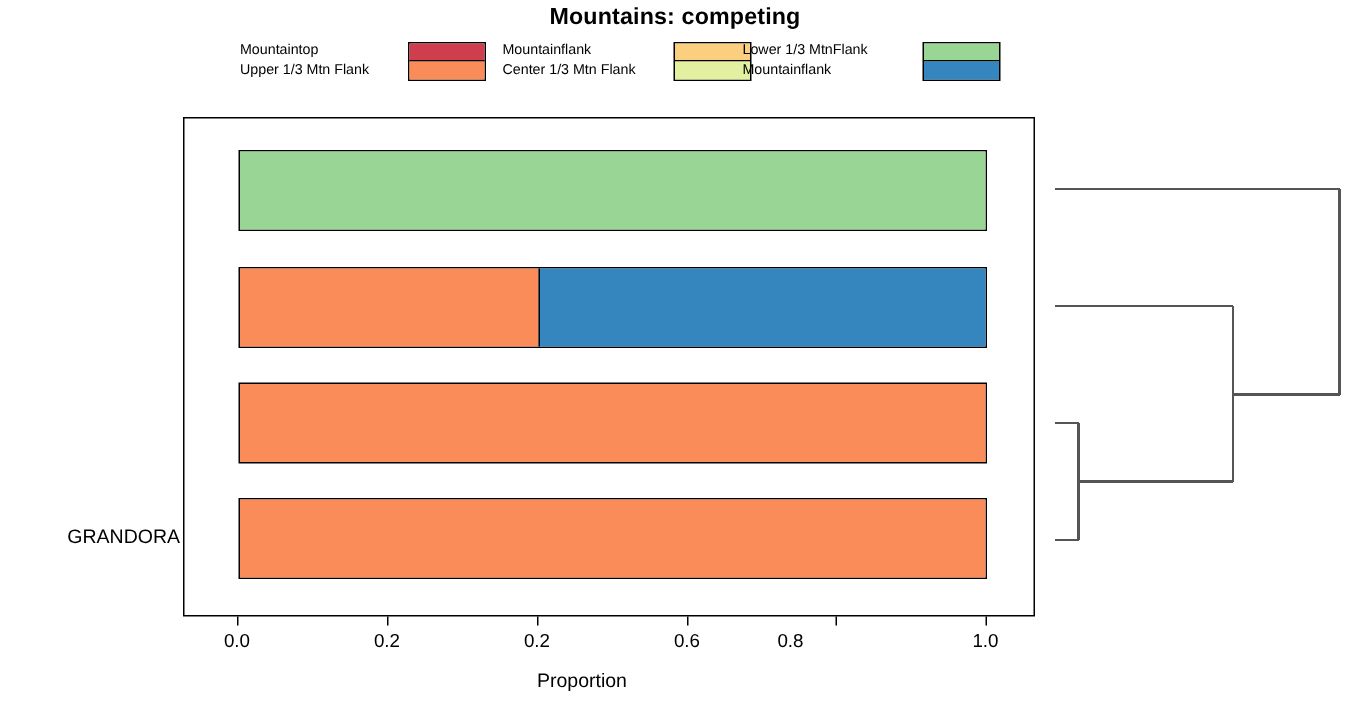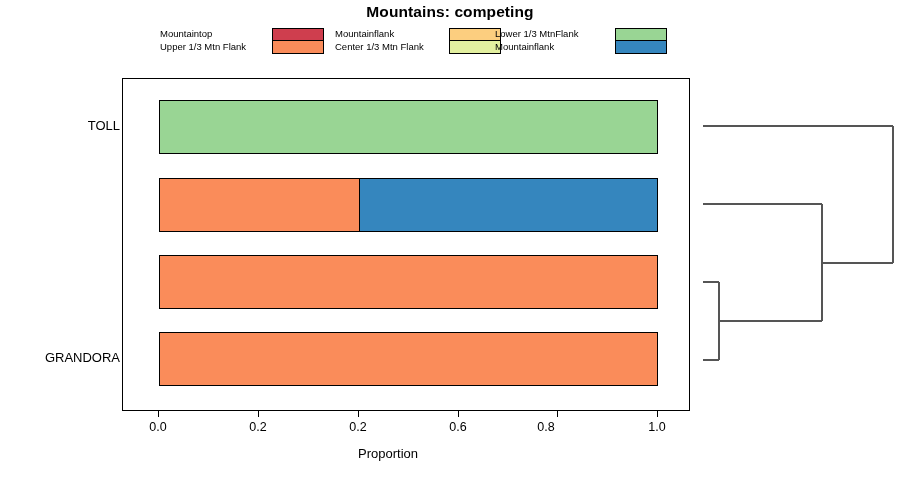--- a/index.html
+++ b/index.html
@@ -131,21 +131,20 @@
         <div class="legend-lab">Mountainflank</div>
       </div>
       <div class="legend-swatches">
         <div class="sw top" style="background: rgb(153, 213, 148);"></div>
         <div class="sw" style="background: rgb(53, 134, 190);"></div>
       </div>
     </div>
 
   </div>
 
-  <div class="row-label" style="left:0px;top:118px;">TOLL</div>
   <div class="row-label" style="left:0px;top:350px;">GRANDORA</div>
 
   <div class="n-head">N</div>
   <div class="h-head">H</div>
 
   <div class="n-val" style="top:143px;">1</div>
   <div class="n-val" style="top:220px;">10</div>
   <div class="n-val" style="top:298px;">3</div>
   <div class="n-val" style="top:375px;">12</div>
 
@@ -187,21 +186,21 @@
   <div class="axis-tick" style="left:258px;"></div>
   <div class="axis-tick" style="left:358px;"></div>
   <div class="axis-tick" style="left:458px;"></div>
   <div class="axis-tick" style="left:557px;"></div>
   <div class="axis-tick" style="left:657px;"></div>
 
   <div class="axis-tick-label" style="left:158px;">0.0</div>
   <div class="axis-tick-label" style="left:258px;">0.2</div>
   <div class="axis-tick-label" style="left:358px;">0.2</div>
   <div class="axis-tick-label" style="left:458px;">0.6</div>
-  <div class="axis-tick-label" style="left:546px;">0.8</div>
+  <div class="axis-tick-label" style="left:527px;">0.8</div>
   <div class="axis-tick-label" style="left:657px;">1.0</div>
 
   <div class="axis-title">
     <span class="axis-title-inner">Proportion</span>
   </div>
 
   <svg class="dendro" viewBox="0 0 210 480" width="210" height="480">
     <g fill="none" stroke="#555555" stroke-width="1.6" shape-rendering="crispEdges">
 
       <path d="M 13 126 L 203 126"></path>

